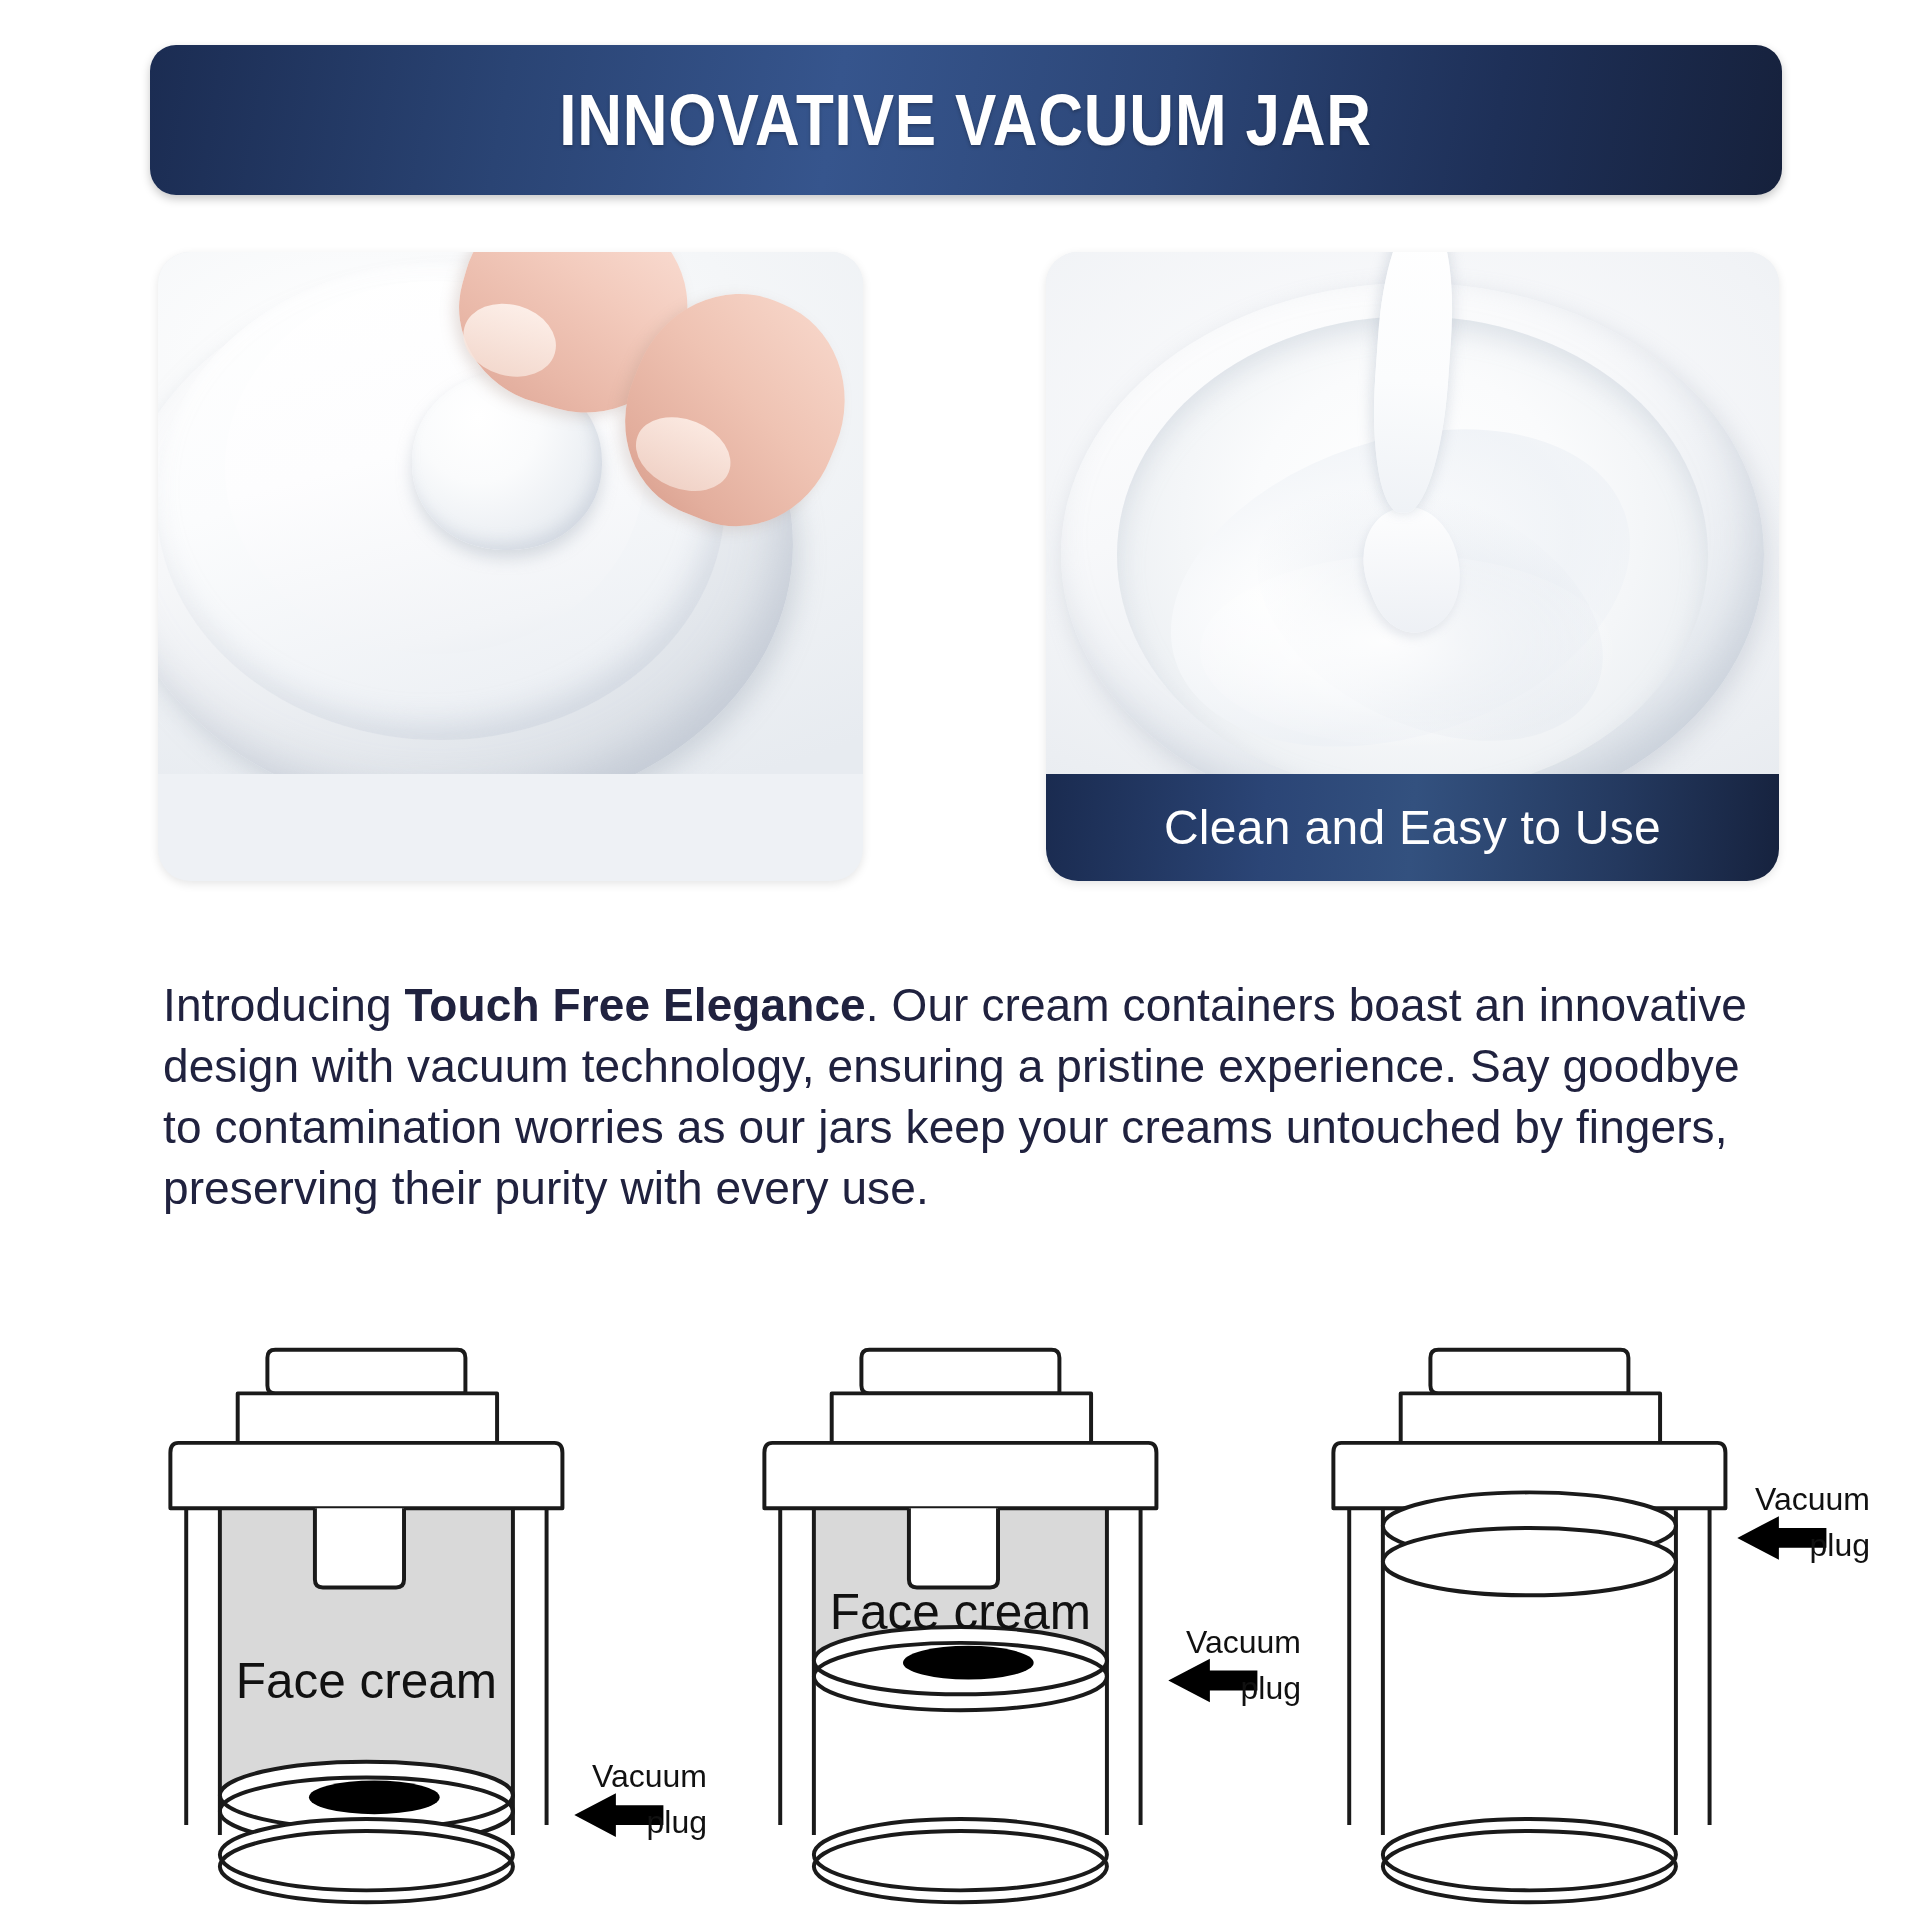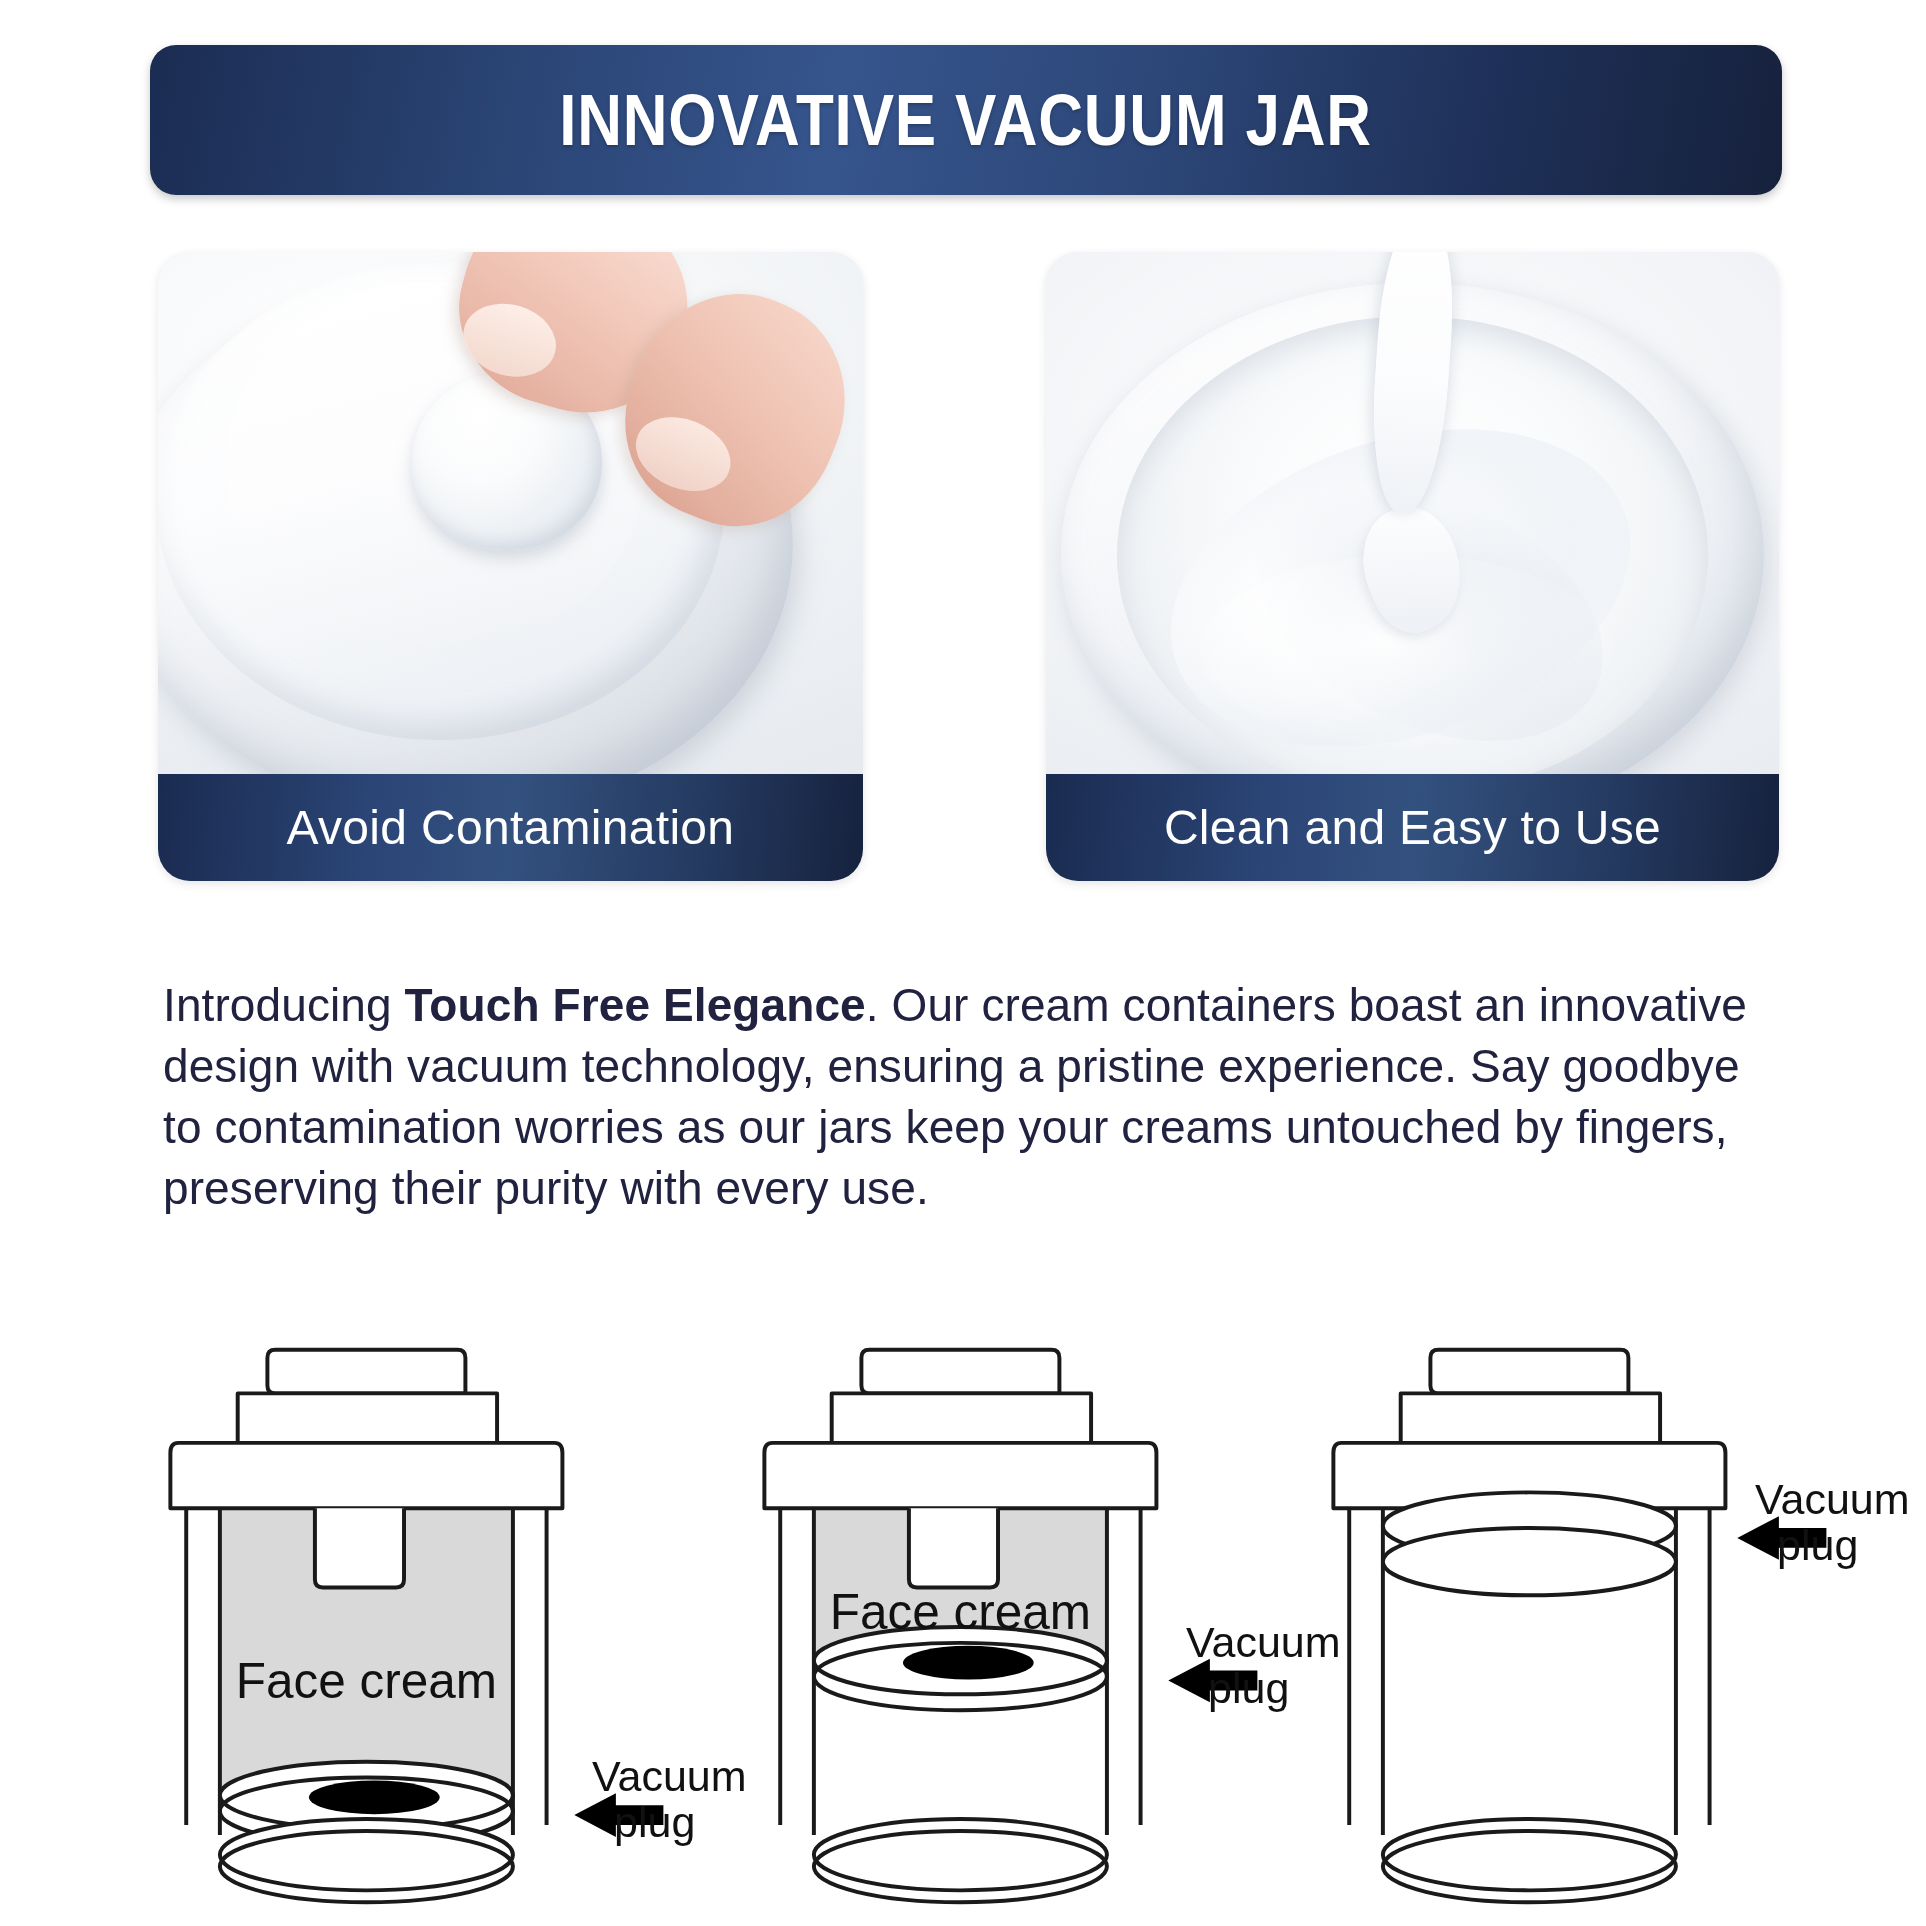--- a/index.html
+++ b/index.html
@@ -159,24 +159,24 @@
   
   .diagrams{position:absolute;left:0;top:1332px;width:1927px;height:594px;}
   .jar-wrap{position:absolute;top:0;width:594px;height:594px;}
   .jar-wrap.j1{left:109px;}
   .jar-wrap.j2{left:703px;}
   .jar-wrap.j3{left:1272px;}
 
   .lbl{
     position:absolute;
     color:#111111;
-    font-size:43px;
+    font-size:32px;
     line-height:46px;
     font-weight:400;
-    text-align:left;
+    text-align:right;
     white-space:nowrap;
   }
   .lbl .l2{display:block;padding-left:22px;}
 </style>
 </head>
 <body>
 
 <div class="page">
 
   <div class="banner">
@@ -188,23 +188,20 @@
     <div class="card left">
       <div class="photo photoA">
         <div class="jartop-outer">
           <div class="jartop-inner">
             <div class="jartop-face"></div>
           </div>
         </div>
         <div class="cream-dome"></div>
         <div class="finger f1"></div>
         <div class="finger f2"></div>
-      </div>
-      <div class="caption">
-        <span>Avoid Contamination</span>
       </div>
     </div>
 
     <div class="card right">
       <div class="photo photoB">
         <div class="jar-rim">
           <div class="jar-bowl">
             <div class="swirl s1"></div>
             <div class="swirl s2"></div>
             <div class="swirl s3"></div>

